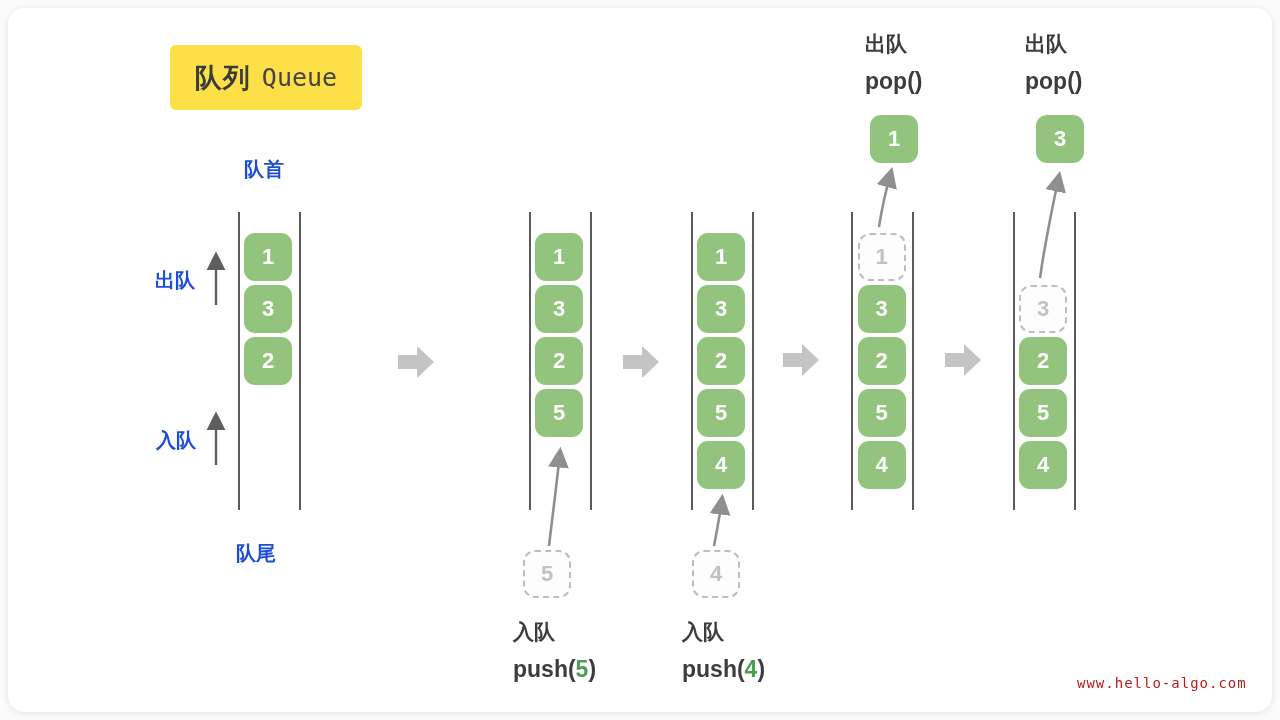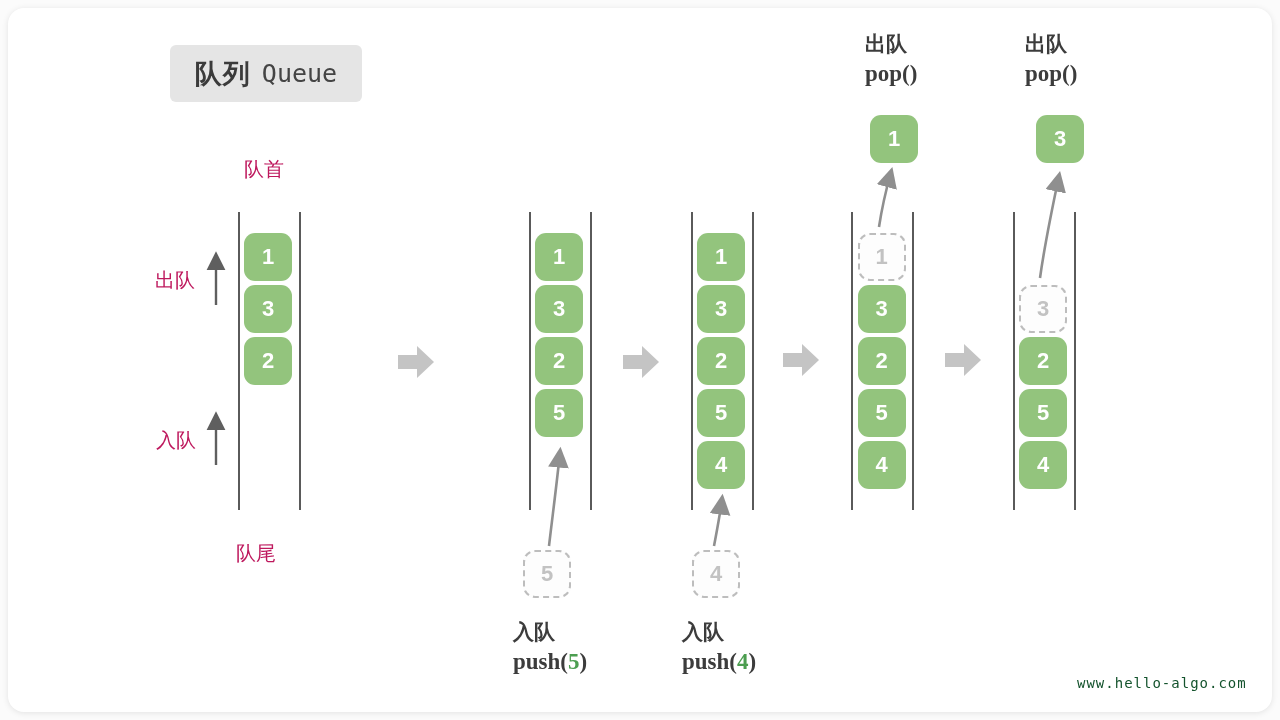--- a/index.html
+++ b/index.html
@@ -6,44 +6,44 @@
   .stage{
     position:relative;width:1280px;height:720px;background:#fbfbfb;
     font-family:"Liberation Sans",sans-serif;overflow:hidden;
   }
   .card{
     position:absolute;left:8px;top:8px;width:1264px;height:704px;
     background:#ffffff;border-radius:16px;
     box-shadow:0 1px 6px rgba(0,0,0,0.10);
   }
   .title-box{
-    position:absolute;left:170px;top:45px;width:192px;height:57px;
-    background:#e5e5e5;border-radius:6px;display:flex;align-items:center;justify-content:center;
+    position:absolute;left:170px;top:45px;width:192px;height:65px;
+    background:#fde047;border-radius:6px;display:flex;align-items:center;justify-content:center;
     color:#3b3b3b;
   }
   .title-zh{font-size:27px;font-weight:700;letter-spacing:1px;}
   .title-en{font-size:25px;font-family:"DejaVu Sans Mono",monospace;margin-left:11px;color:#444;}
   .cjk-label{
-    position:absolute;font-size:20px;font-weight:400;color:#be185d;white-space:nowrap;
+    position:absolute;font-size:20px;font-weight:700;color:#1d4ed8;white-space:nowrap;
   }
   .rail{position:absolute;width:2px;background:#5a5a5a;}
   .cell{
     position:absolute;width:48px;height:48px;border-radius:11px;box-sizing:border-box;
     display:flex;align-items:center;justify-content:center;
     font-size:22px;font-weight:700;
   }
   .cell.filled{background:#93c47d;color:#ffffff;}
   .cell.ghost{background:#fdfdfd;border:2px dashed #bdbdbd;color:#c2c2c2;border-radius:12px;}
   .op{position:absolute;color:#3c3c3c;white-space:nowrap;}
   .op .action{font-size:21px;font-weight:600;}
-  .op .code{font-size:23px;font-family:Liberation Serif, serif;margin-top:3px;font-weight:600;}
+  .op .code{font-size:23px;font-family:Liberation Sans, sans-serif;margin-top:10px;font-weight:600;}
   .op .code .arg{color:#4c9e50;font-weight:700;}
   .watermark{
     position:absolute;left:1077px;top:675px;font-size:14px;letter-spacing:1px;
-    font-family:"DejaVu Sans Mono",monospace;color:#14532d;
+    font-family:"DejaVu Sans Mono",monospace;color:#b91c1c;
   }
   svg.overlay{position:absolute;left:0;top:0;width:1280px;height:720px;pointer-events:none;}
 </style>
 </head>
 <body>
 
 <div class="stage">
   <div class="card"></div>
 
   <svg class="overlay" viewBox="0 0 1280 720">

